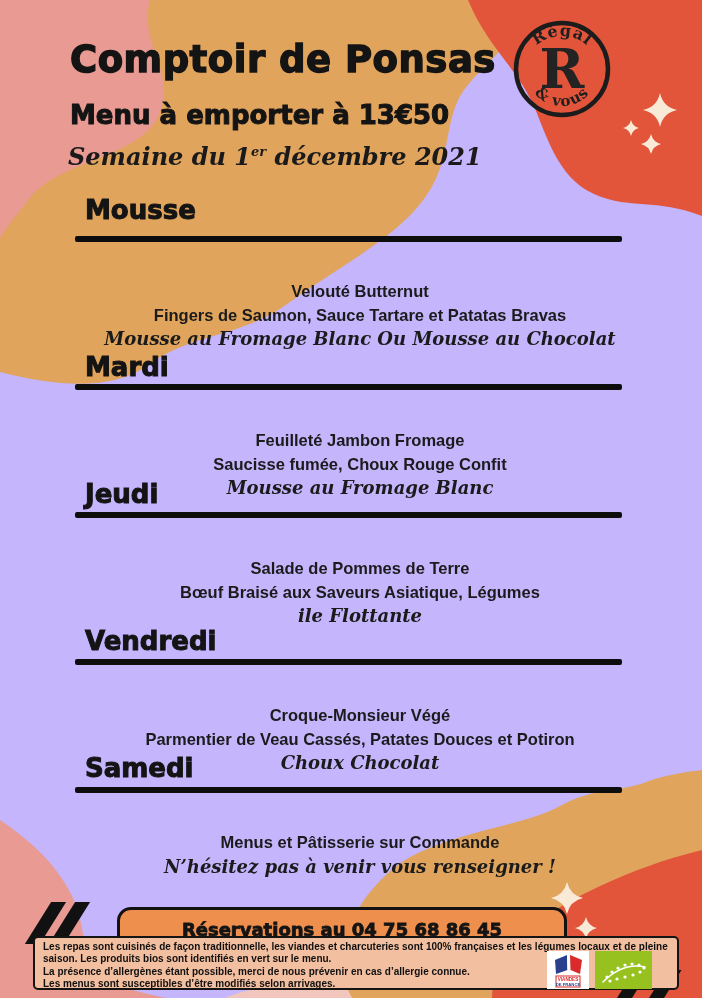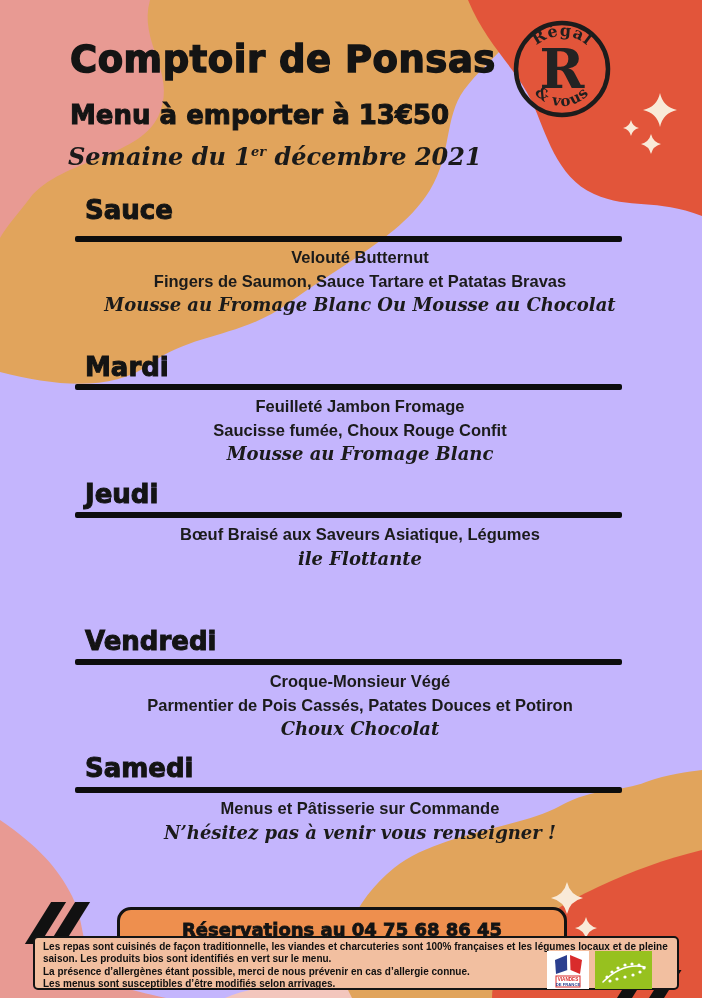--- a/index.html
+++ b/index.html
@@ -22,21 +22,21 @@
     font-style:italic; font-weight:700; font-size:24px; color:#1a1a1a;
   }
   .week sup{font-size:13px;}
   .logo{position:absolute; left:506px; top:12px; width:112px; height:112px;}
   .day-heading{
     position:absolute; left:85px; font-family:"DejaVu Sans", sans-serif;
     font-weight:900; font-size:26px; color:#141414; -webkit-text-stroke:1px #141414;
     line-height:34px;
   }
   .divider{position:absolute; left:75px; width:547px; height:6px; background:#0d0d0d; border-radius:2px;}
-  .menu-block{position:absolute; left:20px; width:680px; text-align:center;}
+  .menu-block{position:absolute; left:20px; width:680px; text-align:center;margin-top:34px;}
   .dish{font-weight:bold; font-size:16.5px; line-height:23.5px; color:#1b1b1b;}
   .dessert{
     font-family:"DejaVu Serif", serif; font-style:italic; font-weight:700;
     font-size:18px; line-height:23px; color:#1b1b1b;
   }
   .reserve-btn{
     position:absolute; left:117px; top:863px; width:444px; height:38px;
     background:#ee8f4e; border:3px solid #121212; border-radius:14px;
     display:flex; align-items:center; justify-content:center;
     font-family:"DejaVu Sans", sans-serif; font-weight:900; font-size:18px;
@@ -92,48 +92,49 @@
     <circle cx="56" cy="57" r="46" fill="none" stroke="#1c1c1c" stroke-width="4.5"></circle>
     <text font-family="DejaVu Serif, serif" font-weight="bold" font-size="16" fill="#1f1f1f" letter-spacing="1">
       <textPath href="#arcTop" startOffset="50%" text-anchor="middle">Régal</textPath>
     </text>
     <text x="56" y="76" text-anchor="middle" font-family="DejaVu Serif, serif" font-weight="bold" font-size="54" fill="#232323">R</text>
     <text font-family="DejaVu Serif, serif" font-weight="bold" font-size="15" fill="#1f1f1f" letter-spacing="1">
       <textPath href="#arcBot" startOffset="50%" text-anchor="middle">&amp; vous</textPath>
     </text>
   </svg>
 
-  <div class="day-heading" style="top:193px">Sauce</div>
+  <div class="day-heading" style="top:193px">Mousse</div>
   <div class="divider" style="top:236px"></div>
   <div class="menu-block" style="top:246px">
     <div class="dish">Velouté Butternut</div>
     <div class="dish">Fingers de Saumon, Sauce Tartare et Patatas Bravas</div>
     <div class="dessert">Mousse au Fromage Blanc Ou Mousse au Chocolat</div>
   </div>
 
   <div class="day-heading" style="top:350px">Mardi</div>
   <div class="divider" style="top:384px"></div>
   <div class="menu-block" style="top:395px">
     <div class="dish">Feuilleté Jambon Fromage</div>
     <div class="dish">Saucisse fumée, Choux Rouge Confit</div>
     <div class="dessert">Mousse au Fromage Blanc</div>
   </div>
 
   <div class="day-heading" style="top:477px">Jeudi</div>
   <div class="divider" style="top:512px"></div>
   <div class="menu-block" style="top:523px">
+    <div class="dish">Salade de Pommes de Terre</div>
     <div class="dish">Bœuf Braisé aux Saveurs Asiatique, Légumes</div>
     <div class="dessert">ile Flottante</div>
   </div>
 
   <div class="day-heading" style="top:624px">Vendredi</div>
   <div class="divider" style="top:659px"></div>
   <div class="menu-block" style="top:670px">
     <div class="dish">Croque-Monsieur Végé</div>
-    <div class="dish">Parmentier de Pois Cassés, Patates Douces et Potiron</div>
+    <div class="dish">Parmentier de Veau Cassés, Patates Douces et Potiron</div>
     <div class="dessert">Choux Chocolat</div>
   </div>
 
   <div class="day-heading" style="top:751px">Samedi</div>
   <div class="divider" style="top:787px"></div>
   <div class="menu-block" style="top:797px">
     <div class="dish">Menus et Pâtisserie sur Commande</div>
     <div class="dessert">N’hésitez pas à venir vous renseigner !</div>
   </div>
 

